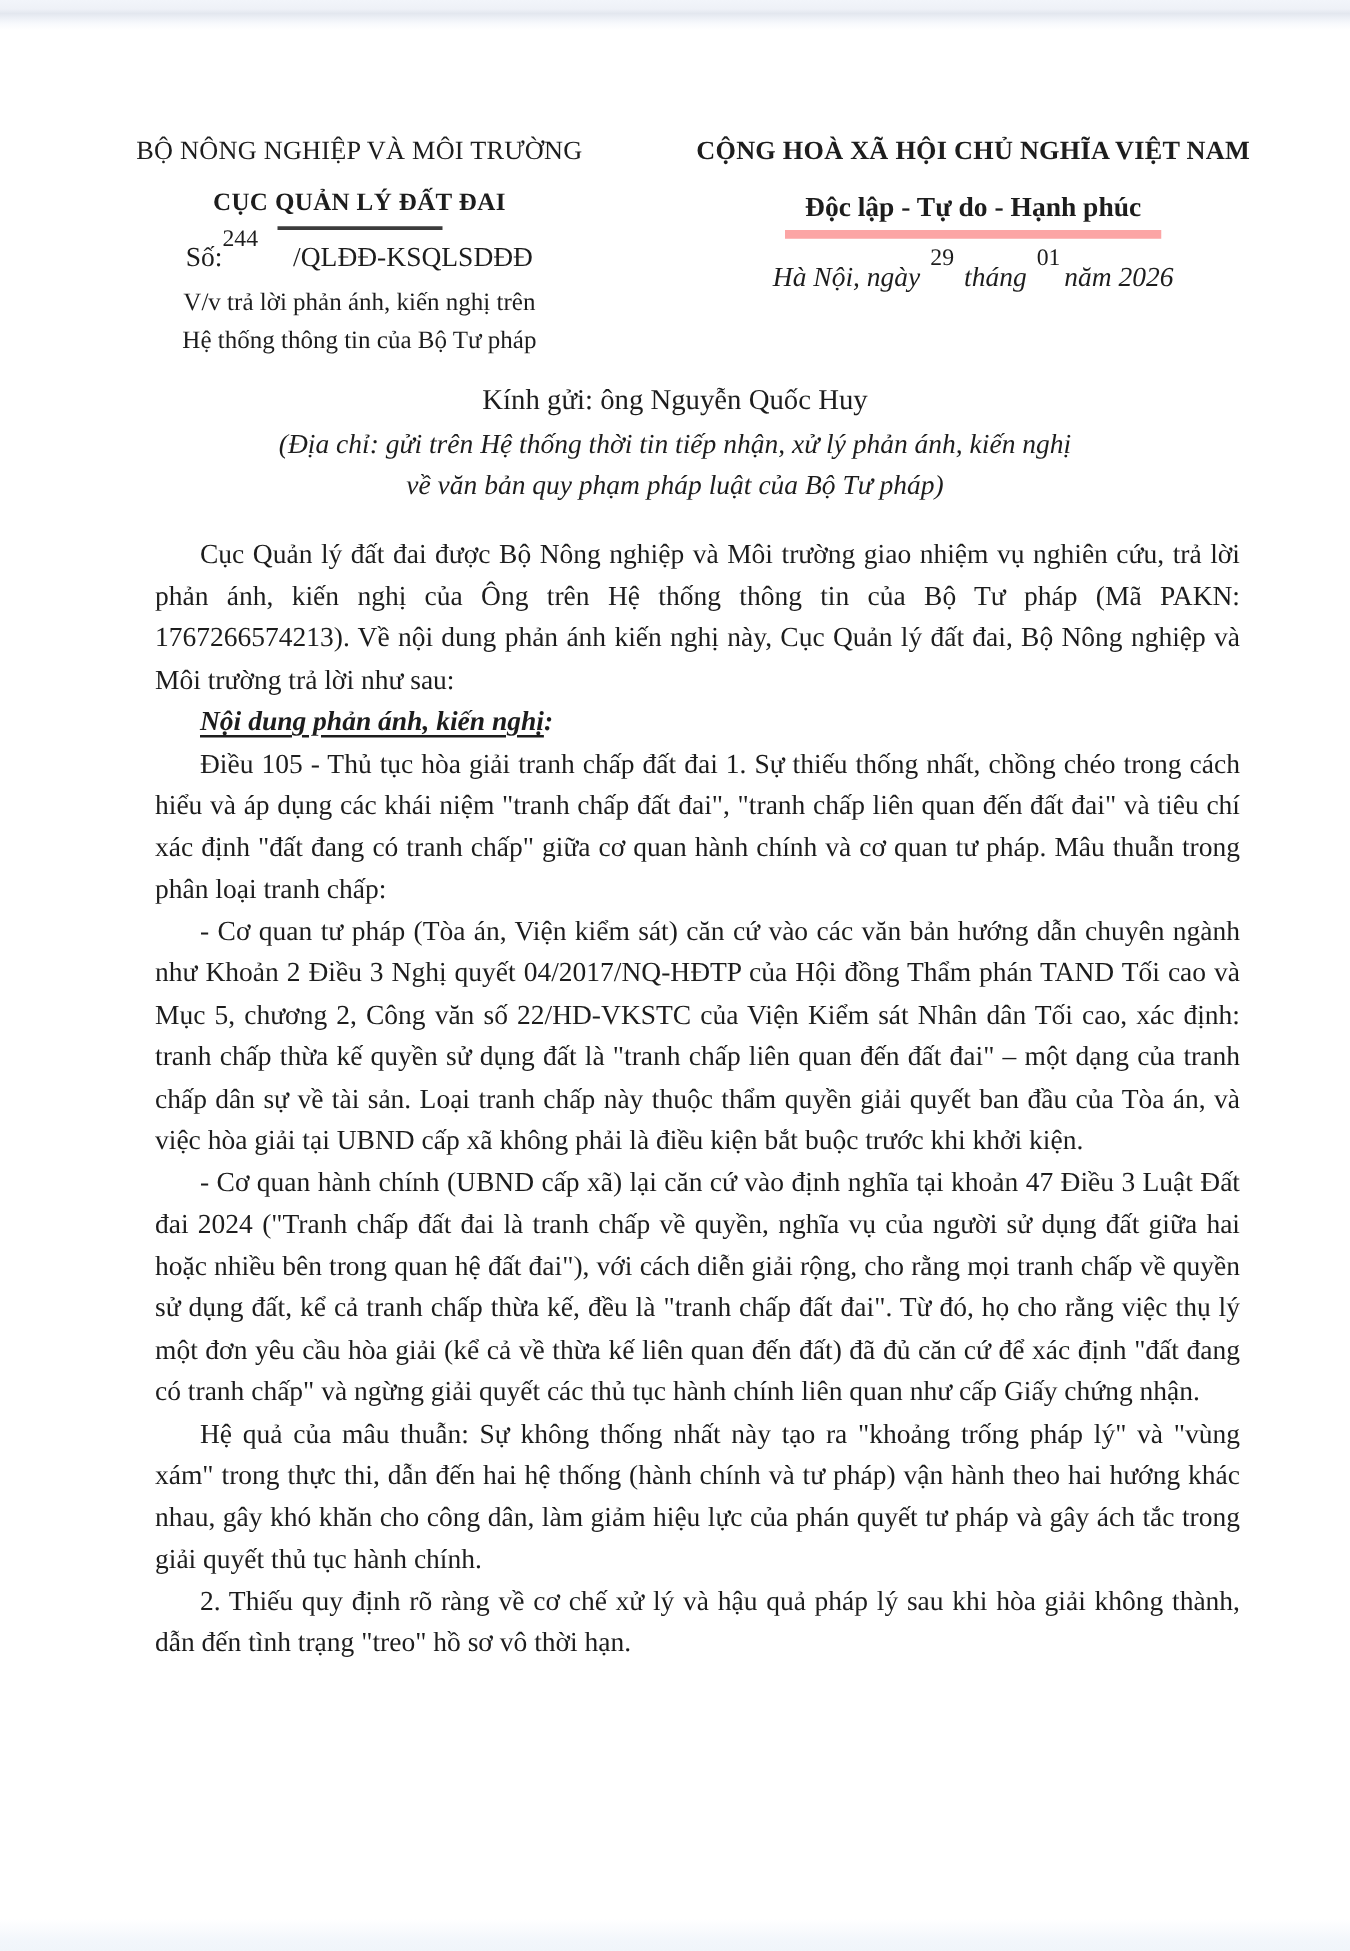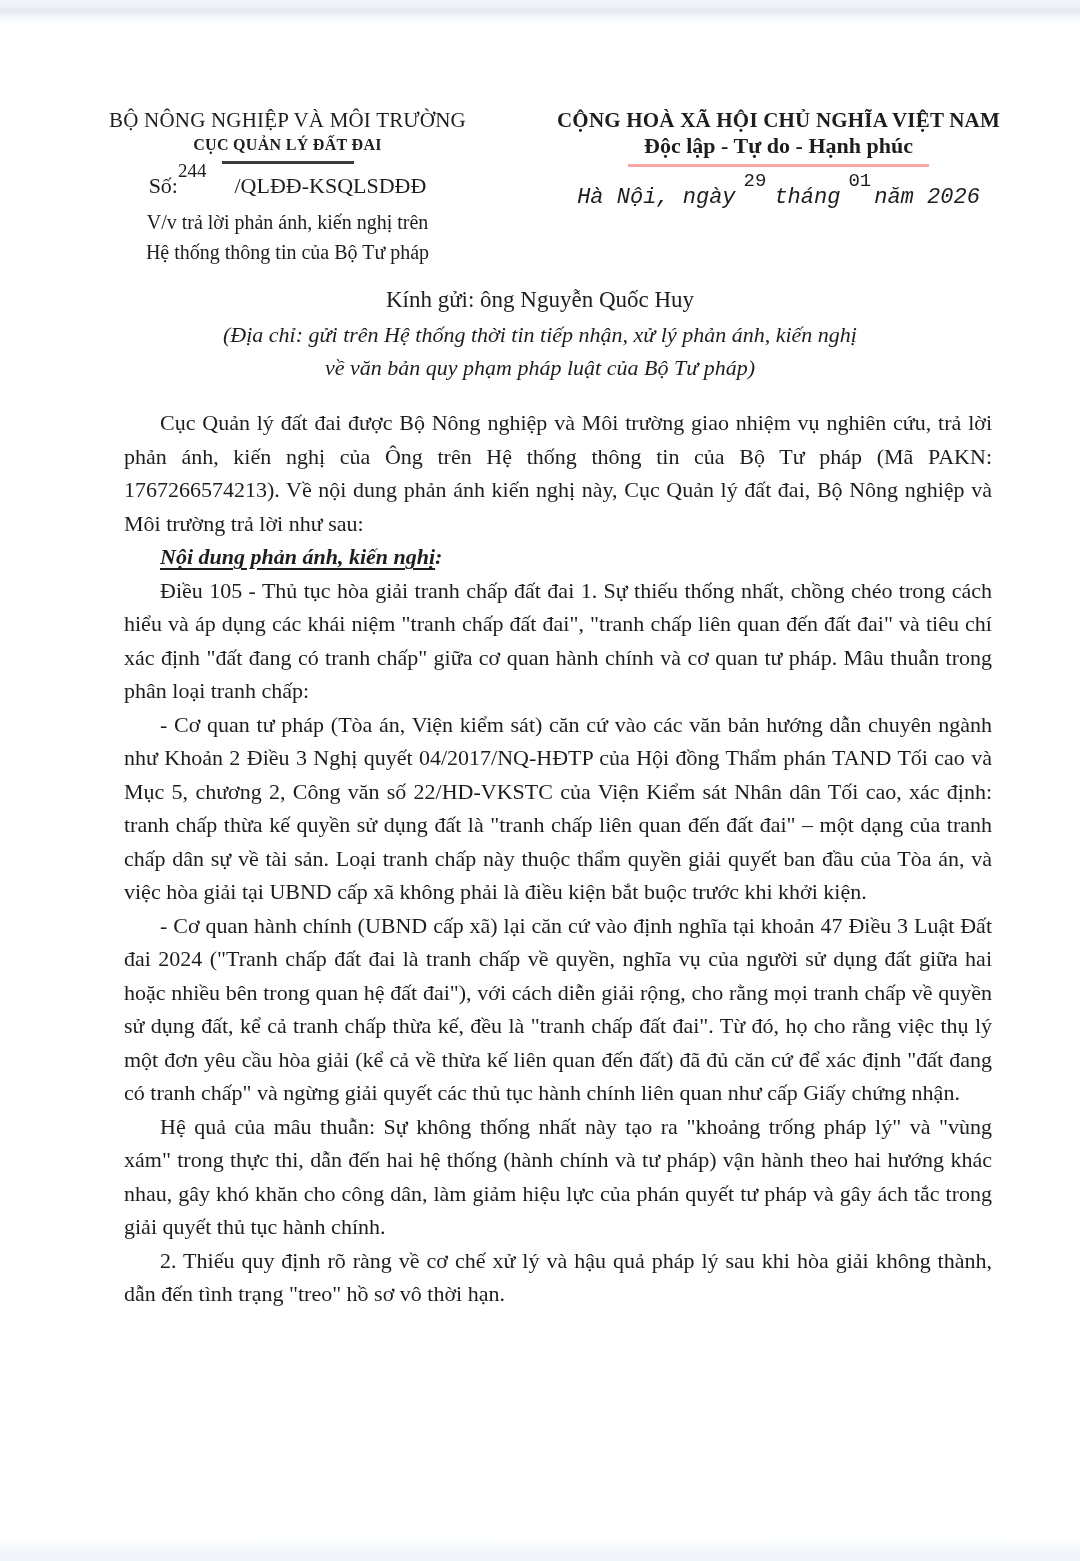--- a/index.html
+++ b/index.html
@@ -12,30 +12,30 @@
     position:absolute;top:0;left:0;right:0;height:24px;
     background:linear-gradient(180deg,#f2f5fa 0%,#eef1f7 30%,#e3e7ef 45%,#eef1f7 62%,#f8fafd 80%,#ffffff 100%);
   }
   .strip-bottom{
     position:absolute;bottom:0;left:0;right:0;height:26px;
     background:linear-gradient(180deg,#ffffff 0%,#f2f6fb 70%,#f0f5fa 100%);
   }
   .header{display:flex;align-items:flex-start;padding:108px 55px 0 85px;}
   .hdr-left{width:405px;text-align:center;flex:none;}
   .agency-parent{font-size:21px;letter-spacing:.2px;}
-  .agency-name{font-size:16px;font-weight:bold;margin-top:3px;letter-spacing:.3px;}
+  .agency-name{font-size:20px;font-weight:bold;margin-top:18px;letter-spacing:.3px;}
   .rule-short{width:132px;height:3px;background:#3c3c3c;margin:7px auto 9px auto;}
   .doc-number{font-size:22px;margin-top:2px;}
   sup.fill{font-size:19px;position:relative;top:-8px;font-style:normal;line-height:0;}
   .gap{display:inline-block;width:28px;}
   .subject{font-size:20px;line-height:30px;margin-top:8px;}
   .hdr-right{flex:1;margin-left:42px;text-align:center;}
   .nat-line1{font-size:21px;font-weight:bold;letter-spacing:.2px;}
-  .nat-line2{display:inline-block;font-size:22px;font-weight:bold;border-bottom:3px solid #fca5a5;padding:0 16px 5px 16px;margin-top:0;}
-  .date-line{font-size:22px;font-style:italic;margin-top:18px;font-family:Liberation Mono, monospace;}
+  .nat-line2{display:inline-block;font-size:22px;font-weight:bold;border-bottom:7px solid #fca5a5;padding:0 16px 5px 16px;margin-top:20px;}
+  .date-line{font-size:22px;font-style:italic;margin-top:18px;}
   .date-line sup.fill{margin:0 8px;top:-9px;}
   .date-line sup.month{margin-right:3px;}
   .recipient{text-align:center;margin-top:20px;}
   .to-line{font-size:23px;}
   .addr{font-size:22px;font-style:italic;line-height:33px;}
   .addr.first{margin-top:5px;}
   .body-text{margin:22px 88px 0 124px;text-align:justify;font-size:22px;line-height:33.5px;}
   .body-text p{margin:0;text-indent:36px;}
   .heading .hl{
     font-weight:bold;font-style:italic;

